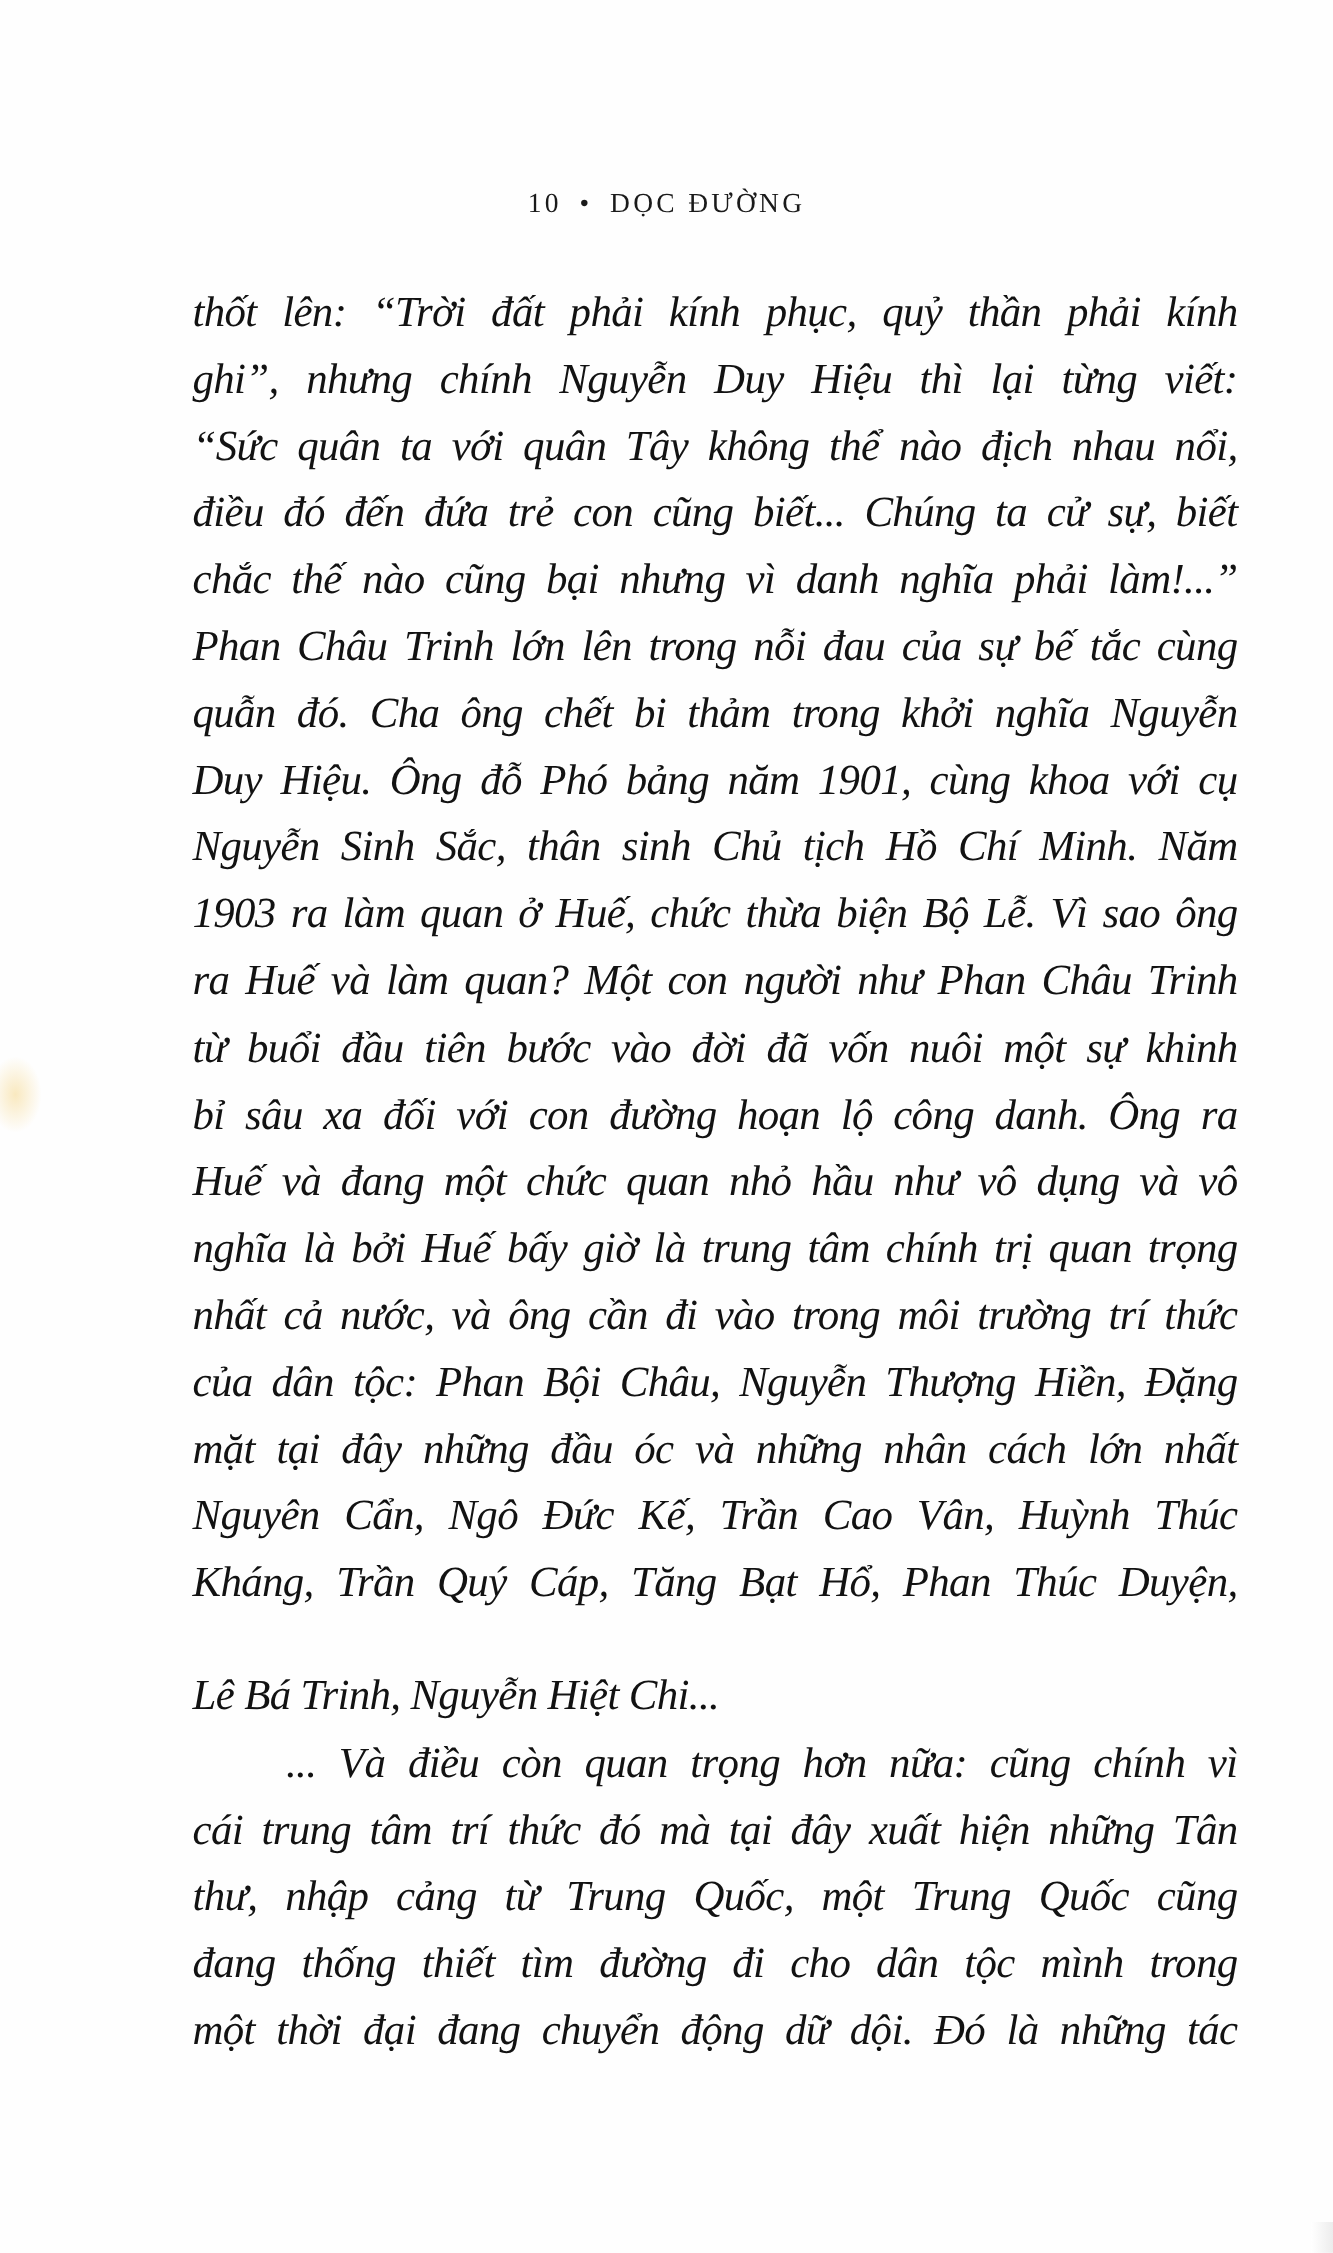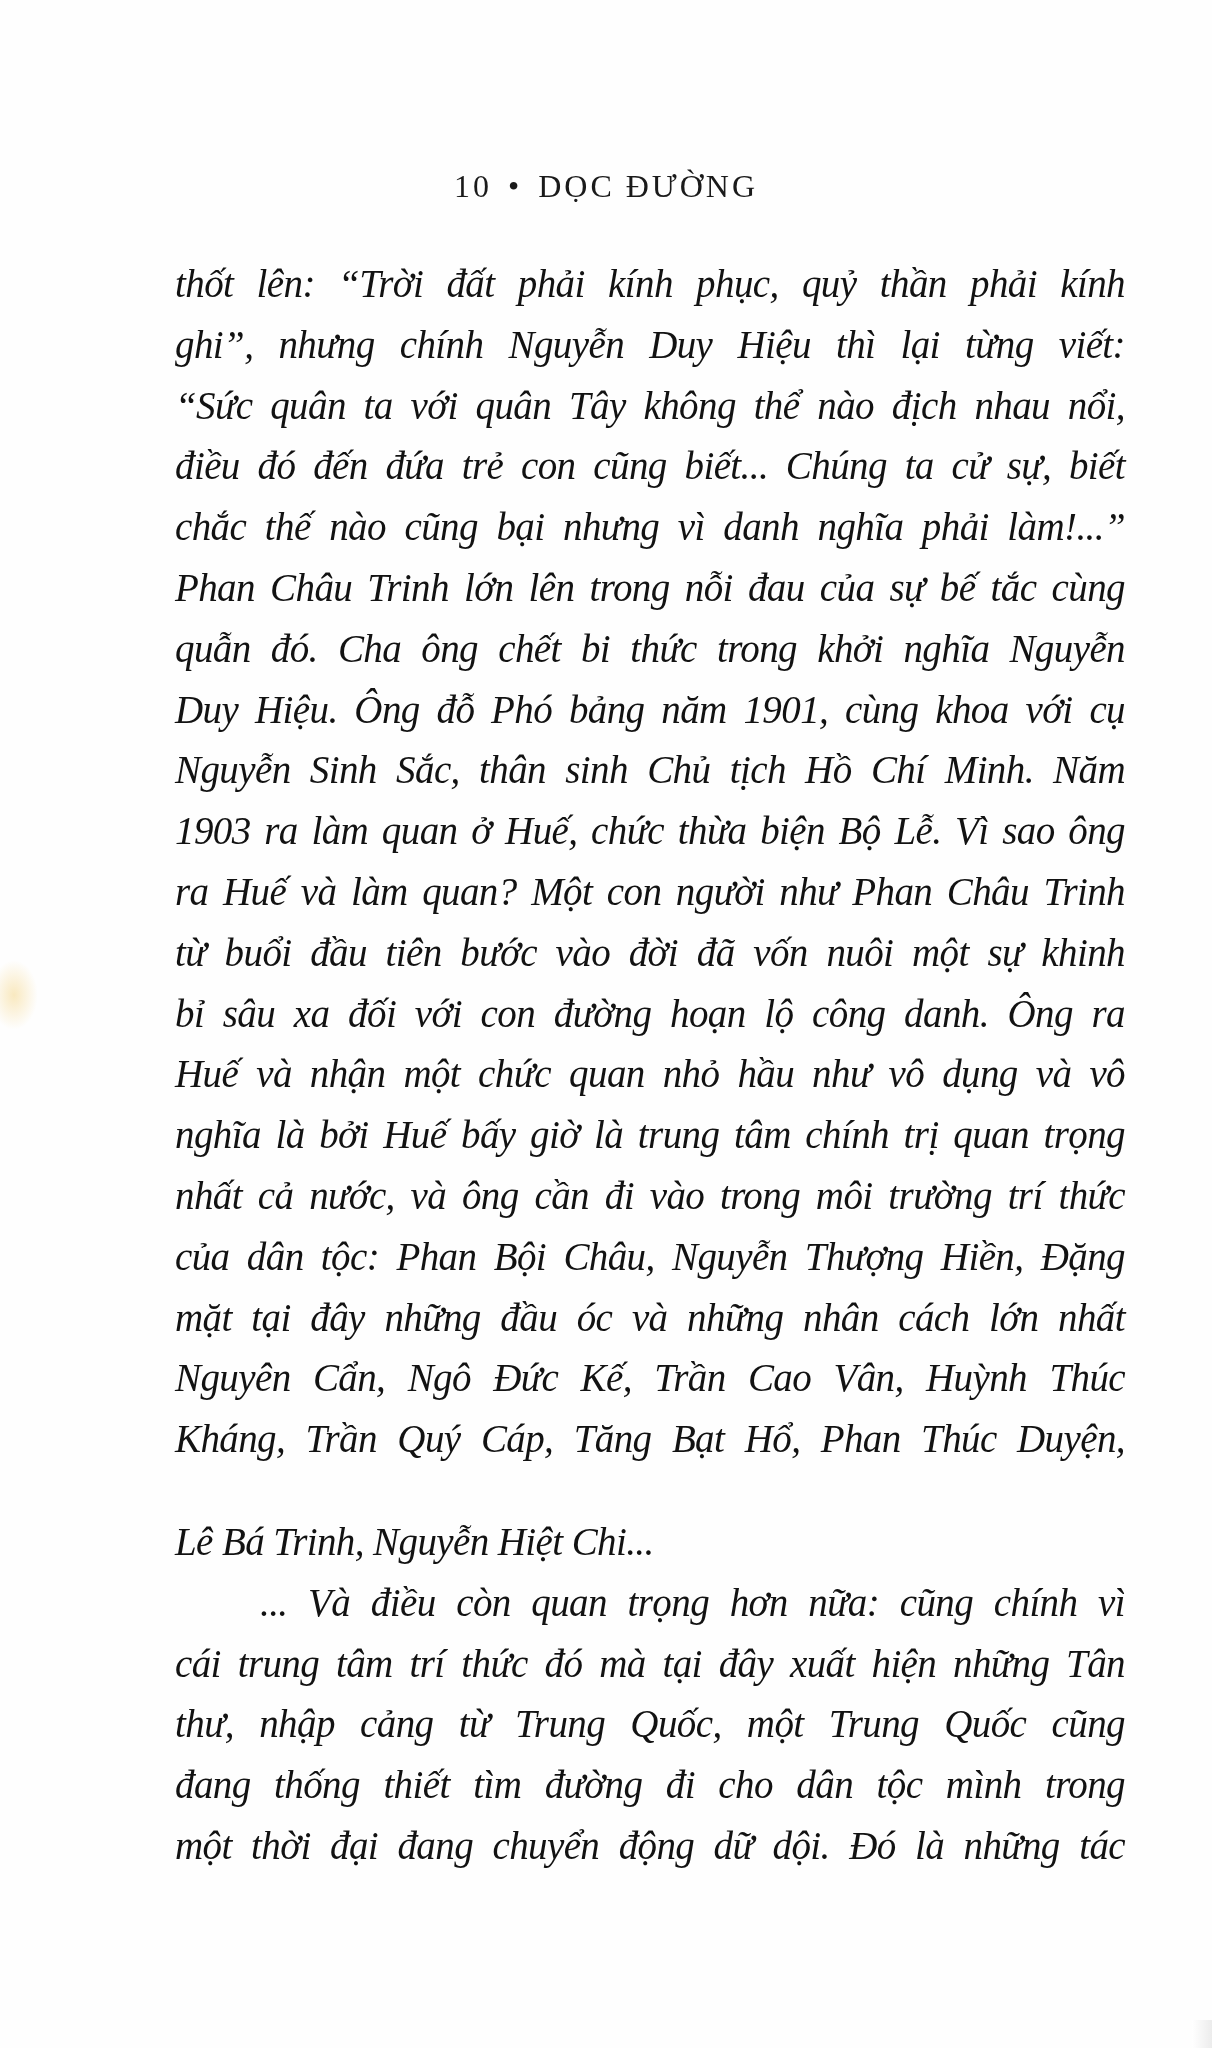--- a/index.html
+++ b/index.html
@@ -39,21 +39,21 @@
     height: 28px;
     background: linear-gradient(to right, #ffffff, #ececec);
   }
   .running-head {
     position: absolute;
     left: 0;
     width: 1212px;
     top: 168px;
     text-align: center;
     font-family: "Liberation Serif", serif;
-    font-size: 32px;
+    font-size: 25px;
     letter-spacing: 3px;
     color: #1a1a1a;
     line-height: 36px;
   }
   .running-head .sep {
     display: inline-block;
     margin: 0 16px;
   }
   .body-text {
     position: absolute;
@@ -93,28 +93,28 @@
     <span>10</span><span class="sep">•</span><span>DỌC ĐƯỜNG</span>
   </div>
 
   <div class="body-text">
     <span class="line">thốt lên: “Trời đất phải kính phục, quỷ thần phải kính</span>
     <span class="line">ghi”, nhưng chính Nguyễn Duy Hiệu thì lại từng viết:</span>
     <span class="line">“Sức quân ta với quân Tây không thể nào địch nhau nổi,</span>
     <span class="line">điều đó đến đứa trẻ con cũng biết... Chúng ta cử sự, biết</span>
     <span class="line">chắc thế nào cũng bại nhưng vì danh nghĩa phải làm!...”</span>
     <span class="line">Phan Châu Trinh lớn lên trong nỗi đau của sự bế tắc cùng</span>
-    <span class="line">quẫn đó. Cha ông chết bi thức trong khởi nghĩa Nguyễn</span>
+    <span class="line">quẫn đó. Cha ông chết bi thảm trong khởi nghĩa Nguyễn</span>
     <span class="line">Duy Hiệu. Ông đỗ Phó bảng năm 1901, cùng khoa với cụ</span>
     <span class="line">Nguyễn Sinh Sắc, thân sinh Chủ tịch Hồ Chí Minh. Năm</span>
     <span class="line">1903 ra làm quan ở Huế, chức thừa biện Bộ Lễ. Vì sao ông</span>
     <span class="line">ra Huế và làm quan? Một con người như Phan Châu Trinh</span>
     <span class="line">từ buổi đầu tiên bước vào đời đã vốn nuôi một sự khinh</span>
     <span class="line">bỉ sâu xa đối với con đường hoạn lộ công danh. Ông ra</span>
-    <span class="line">Huế và nhận một chức quan nhỏ hầu như vô dụng và vô</span>
+    <span class="line">Huế và đang một chức quan nhỏ hầu như vô dụng và vô</span>
     <span class="line">nghĩa là bởi Huế bấy giờ là trung tâm chính trị quan trọng</span>
     <span class="line">nhất cả nước, và ông cần đi vào trong môi trường trí thức</span>
     <span class="line">của dân tộc: Phan Bội Châu, Nguyễn Thượng Hiền, Đặng</span>
     <span class="line">mặt tại đây những đầu óc và những nhân cách lớn nhất</span>
     <span class="line">Nguyên Cẩn, Ngô Đức Kế, Trần Cao Vân, Huỳnh Thúc</span>
     <span class="line">Kháng, Trần Quý Cáp, Tăng Bạt Hổ, Phan Thúc Duyện,</span>
     <span class="line last">Lê Bá Trinh, Nguyễn Hiệt Chi...</span>
     <span class="line indent">... Và điều còn quan trọng hơn nữa: cũng chính vì</span>
     <span class="line">cái trung tâm trí thức đó mà tại đây xuất hiện những Tân</span>
     <span class="line">thư, nhập cảng từ Trung Quốc, một Trung Quốc cũng</span>

